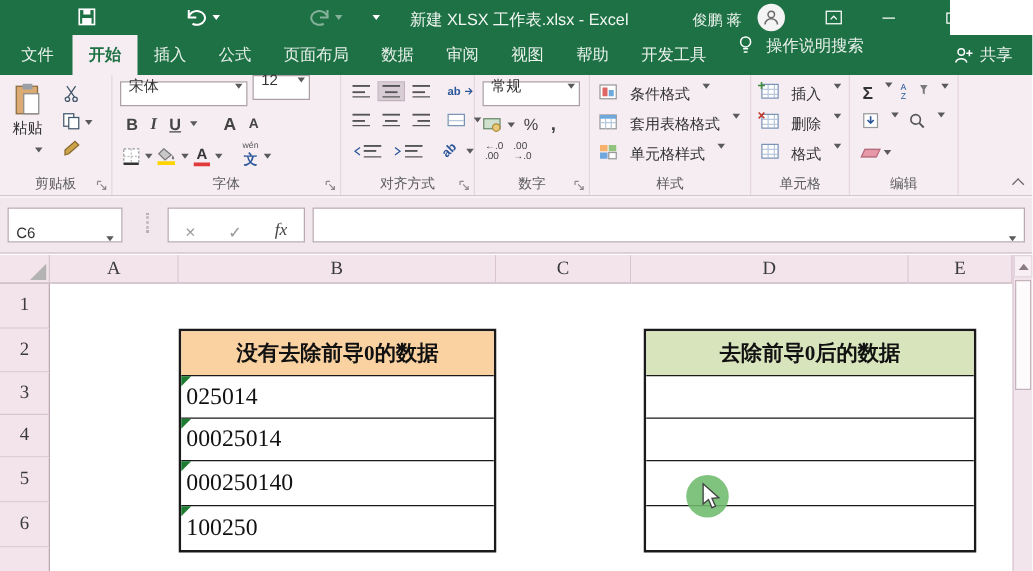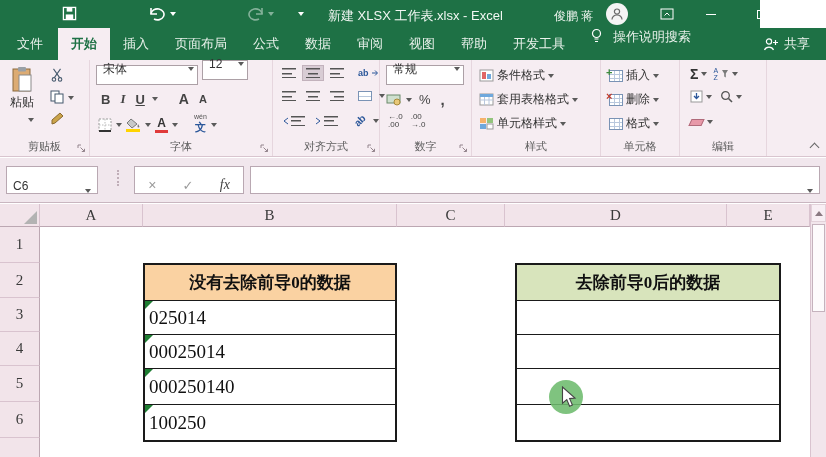--- a/index.html
+++ b/index.html
@@ -32,21 +32,21 @@
 .combo{background:#fff;border:1px solid #aca0a6;height:20px;display:flex;align-items:center;font-size:12px;color:#333;padding:0 3px 12px 6px}
 .car{width:0;height:0;border-left:3px solid transparent;border-right:3px solid transparent;border-top:4px solid #5a5a5a;display:inline-block;flex:0 0 auto}
 .btn-letter{font-weight:bold;font-size:13px;color:#444;padding:1px 3px}
 .bars{width:14px;height:10px;display:inline-block;flex:0 0 auto;background:linear-gradient(#555 0 0) 0 0/14px 1.5px no-repeat,linear-gradient(#555 0 0) 0 4.5px/10px 1.5px no-repeat,linear-gradient(#555 0 0) 0 9px/14px 1.5px no-repeat}
 .bars.c{background-position:0 0,2px 4.5px,0 9px}
 .bars.r{background-position:0 0,4px 4.5px,0 9px}
 .icowrap{padding:2px 3px;display:inline-flex;align-items:center;gap:2px}
 .icowrap.sel{background:#d8ccd4;outline:1px solid #c2b2bc}
 .minigrid{width:14px;height:12px;border:1px solid #7a93b5;position:relative;display:inline-block;background:linear-gradient(#b9c8dd 0 0) 0 3px/100% 1px no-repeat,linear-gradient(#b9c8dd 0 0) 0 7px/100% 1px no-repeat,linear-gradient(#b9c8dd 0 0) 4px 0/1px 100% no-repeat,linear-gradient(#b9c8dd 0 0) 9px 0/1px 100% no-repeat,#fff}
 .ovmark{position:absolute;left:-4px;top:-5px;font-weight:bold;font-size:11px}
-.ribbon-item{display:flex;align-items:center;gap:3px;font-size:12px;color:#333;white-space:nowrap}
+.ribbon-item{display:flex;align-items:flex-start;gap:10px;font-size:12px;color:#333;white-space:nowrap}
 .tinytxt{font-size:8px;line-height:8px;color:#444;text-align:left}
 #ribbon-collapse{position:absolute;right:6px;bottom:6px;width:9px;height:9px}
 #ribbon-collapse i{display:block;width:7px;height:7px;border-left:1.5px solid #666;border-top:1.5px solid #666;transform:rotate(45deg);margin-top:3px}
 
 #fxbar{position:absolute;left:0;top:158px;width:826px;height:45px;background:#f1e7ed;border-bottom:1px solid #c9b6c0}
 .whitebox{position:absolute;top:8px;height:28px;background:#fff;border:1px solid #b9a8b2;display:flex;align-items:flex-end}
 #namebox{left:6px;width:92px;padding:0 6px;justify-content:space-between;font-size:12px;color:#333}
 #fxdots{position:absolute;left:117px;top:12px;width:1px;height:16px;border-left:2px dotted #c0aeb8}
 #fxbuttons{left:134px;width:110px;justify-content:space-around;color:#8a8a8a}
 #fxinput{left:250px;width:570px;justify-content:flex-end;padding-right:6px}
@@ -129,22 +129,22 @@
     <svg width="11" height="11" viewBox="0 0 11 11">
         <path d="M1 1l9 9M10 1l-9 9" stroke="#fff" stroke-width="1.2"></path>
       </svg>
   </span>
 </div>
 
 <div id="tabbar">
   <span class="tab file">文件</span>
   <span class="tab active">开始</span>
   <span class="tab">插入</span>
+  <span class="tab">公式</span>
   <span class="tab">页面布局</span>
-  <span class="tab">公式</span>
   <span class="tab">数据</span>
   <span class="tab">审阅</span>
   <span class="tab">视图</span>
   <span class="tab">帮助</span>
   <span class="tab">开发工具</span>
   <span id="tab-search">
     <span>
       <svg width="13" height="16" viewBox="0 0 13 16">
           <circle cx="6.5" cy="5.5" r="4" fill="none" stroke="#fff" stroke-width="1.2"></circle>
           <path d="M4.5 11h4M5 13.5h3" stroke="#fff" stroke-width="1.2"></path>

